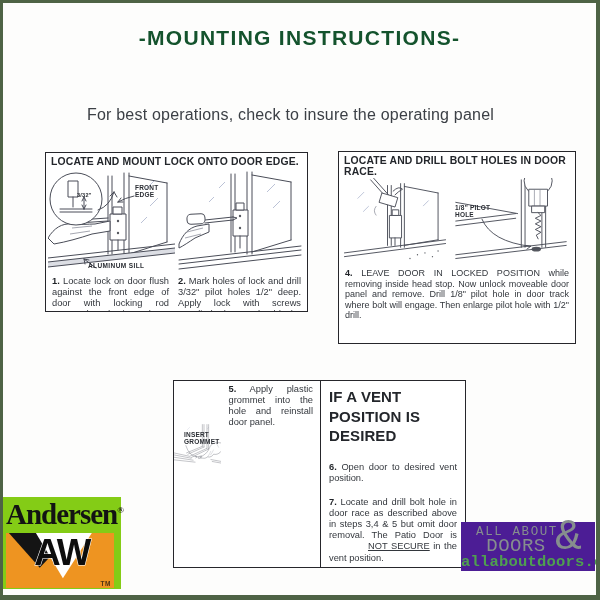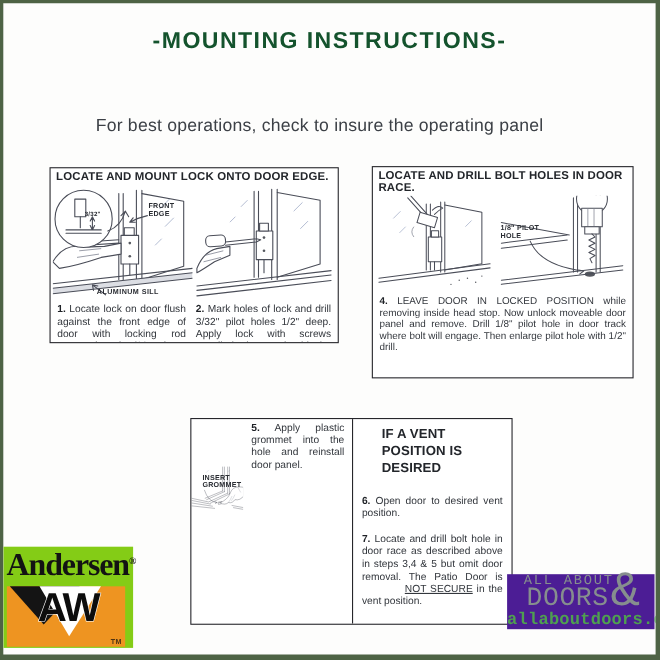--- a/index.html
+++ b/index.html
@@ -48,21 +48,21 @@
   .col-a{flex:0 0 47%;}
   .col-b{flex:1;}
   .u{text-decoration:underline;margin-left:39px;}
 
   .p3-body{display:flex;height:100%;}
   .p3-left{flex:0 0 146px;border-right:1.6px solid #26262b;display:flex;flex-direction:row;}
   .p3-illo{height:130px;position:relative;}
   .p3-illo svg{display:block;width:100%;height:100%;}
   .p3-step{padding:3px 7px;}
   .p3-right{flex:1;padding:6px 8px;}
-  .p3-header{font-size:12px;font-weight:bold;line-height:1.3;color:#23262b;margin:0 0 16px 18px;letter-spacing:.1px;}
+  .p3-header{font-size:15px;font-weight:bold;line-height:1.3;color:#23262b;margin:0 0 16px 0;letter-spacing:.1px;}
   .p3-right .step{margin-bottom:13px;}
 
   
   .ln{stroke:#4a4d58;stroke-width:1;fill:none;stroke-linecap:round;stroke-linejoin:round;}
   .ln-thin{stroke:#7c808e;stroke-width:.7;fill:none;}
   .tint{stroke:#a9b3cc;stroke-width:.8;fill:none;}
   .wfill{fill:#ffffff;stroke:#4a4d58;stroke-width:1;stroke-linejoin:round;}
   .dfill{fill:#55585f;stroke:none;}
   .shade{fill:#dcdee4;stroke:none;}
 
@@ -75,21 +75,21 @@
   .aw-orange{fill:var(--andersen_orange,#ee9421);}
   .aw-text{font-family:"Liberation Sans",sans-serif;font-weight:bold;fill:#0d0d0d;stroke:#ffffff;stroke-width:1.1px;paint-order:stroke;letter-spacing:-2px;}
   .tm{position:absolute;right:3px;bottom:2px;font-size:6.5px;font-weight:bold;color:#503413;letter-spacing:.5px;}
 
   
   .aad{position:absolute;left:458px;top:519px;width:134px;background:#4c1d95;z-index:6;
        font-family:Liberation Mono, monospace;color:var(--aad_gray,#868e8e);text-align:center;}
   .aad-top{display:flex;align-items:flex-end;justify-content:center;}
   .aad-col{flex:0 0 auto;}
   .aad-allabout{font-size:12.5px;letter-spacing:1.6px;line-height:1;padding-left:2px;}
-  .aad-doors{font-size:24px;line-height:.85;letter-spacing:.5px;}
+  .aad-doors{font-size:19px;line-height:.85;letter-spacing:.5px;}
   .aad-amp{font-size:45px;line-height:.72;margin-left:-3px;}
   .aad-windows{font-size:25.5px;line-height:.95;letter-spacing:.5px;}
   .aad-domain{font-size:15.5px;font-weight:bold;color:var(--aad_green,#4f9f50);letter-spacing:.2px;line-height:1.1;}
 </style>
 </head>
 <body>
 
 <div class="canvas">
 
   <h1 class="title">-MOUNTING INSTRUCTIONS-</h1>

